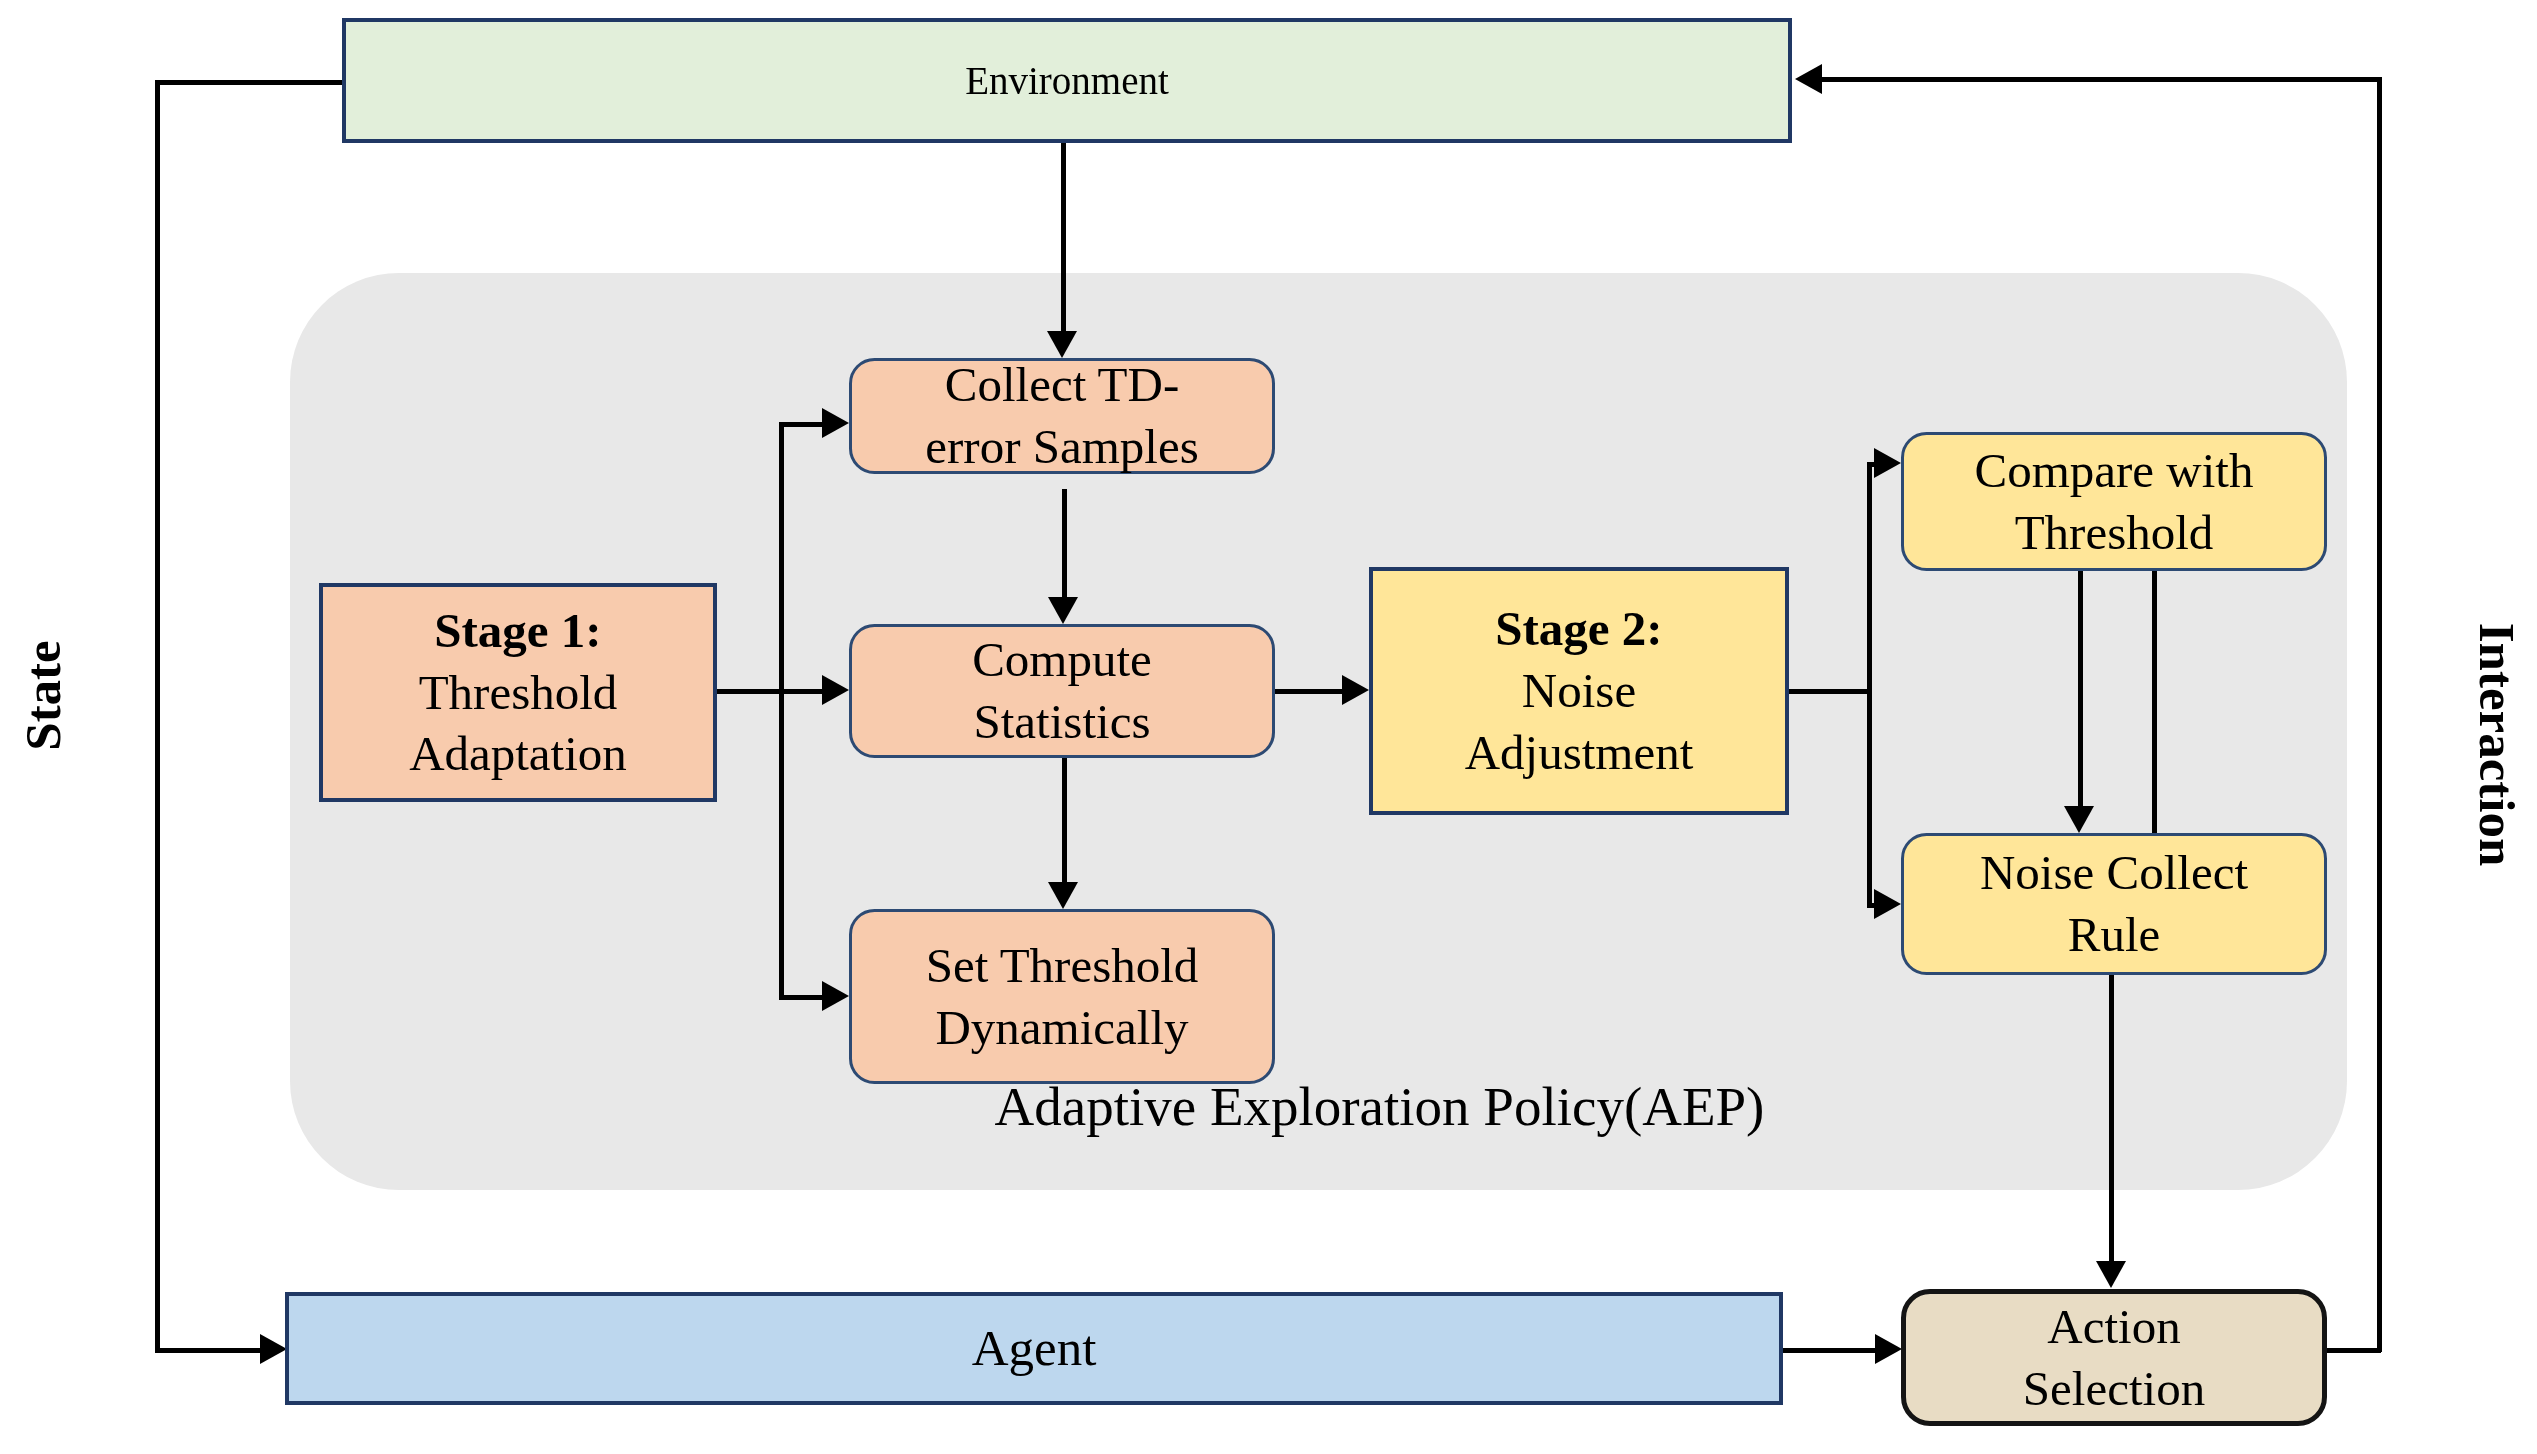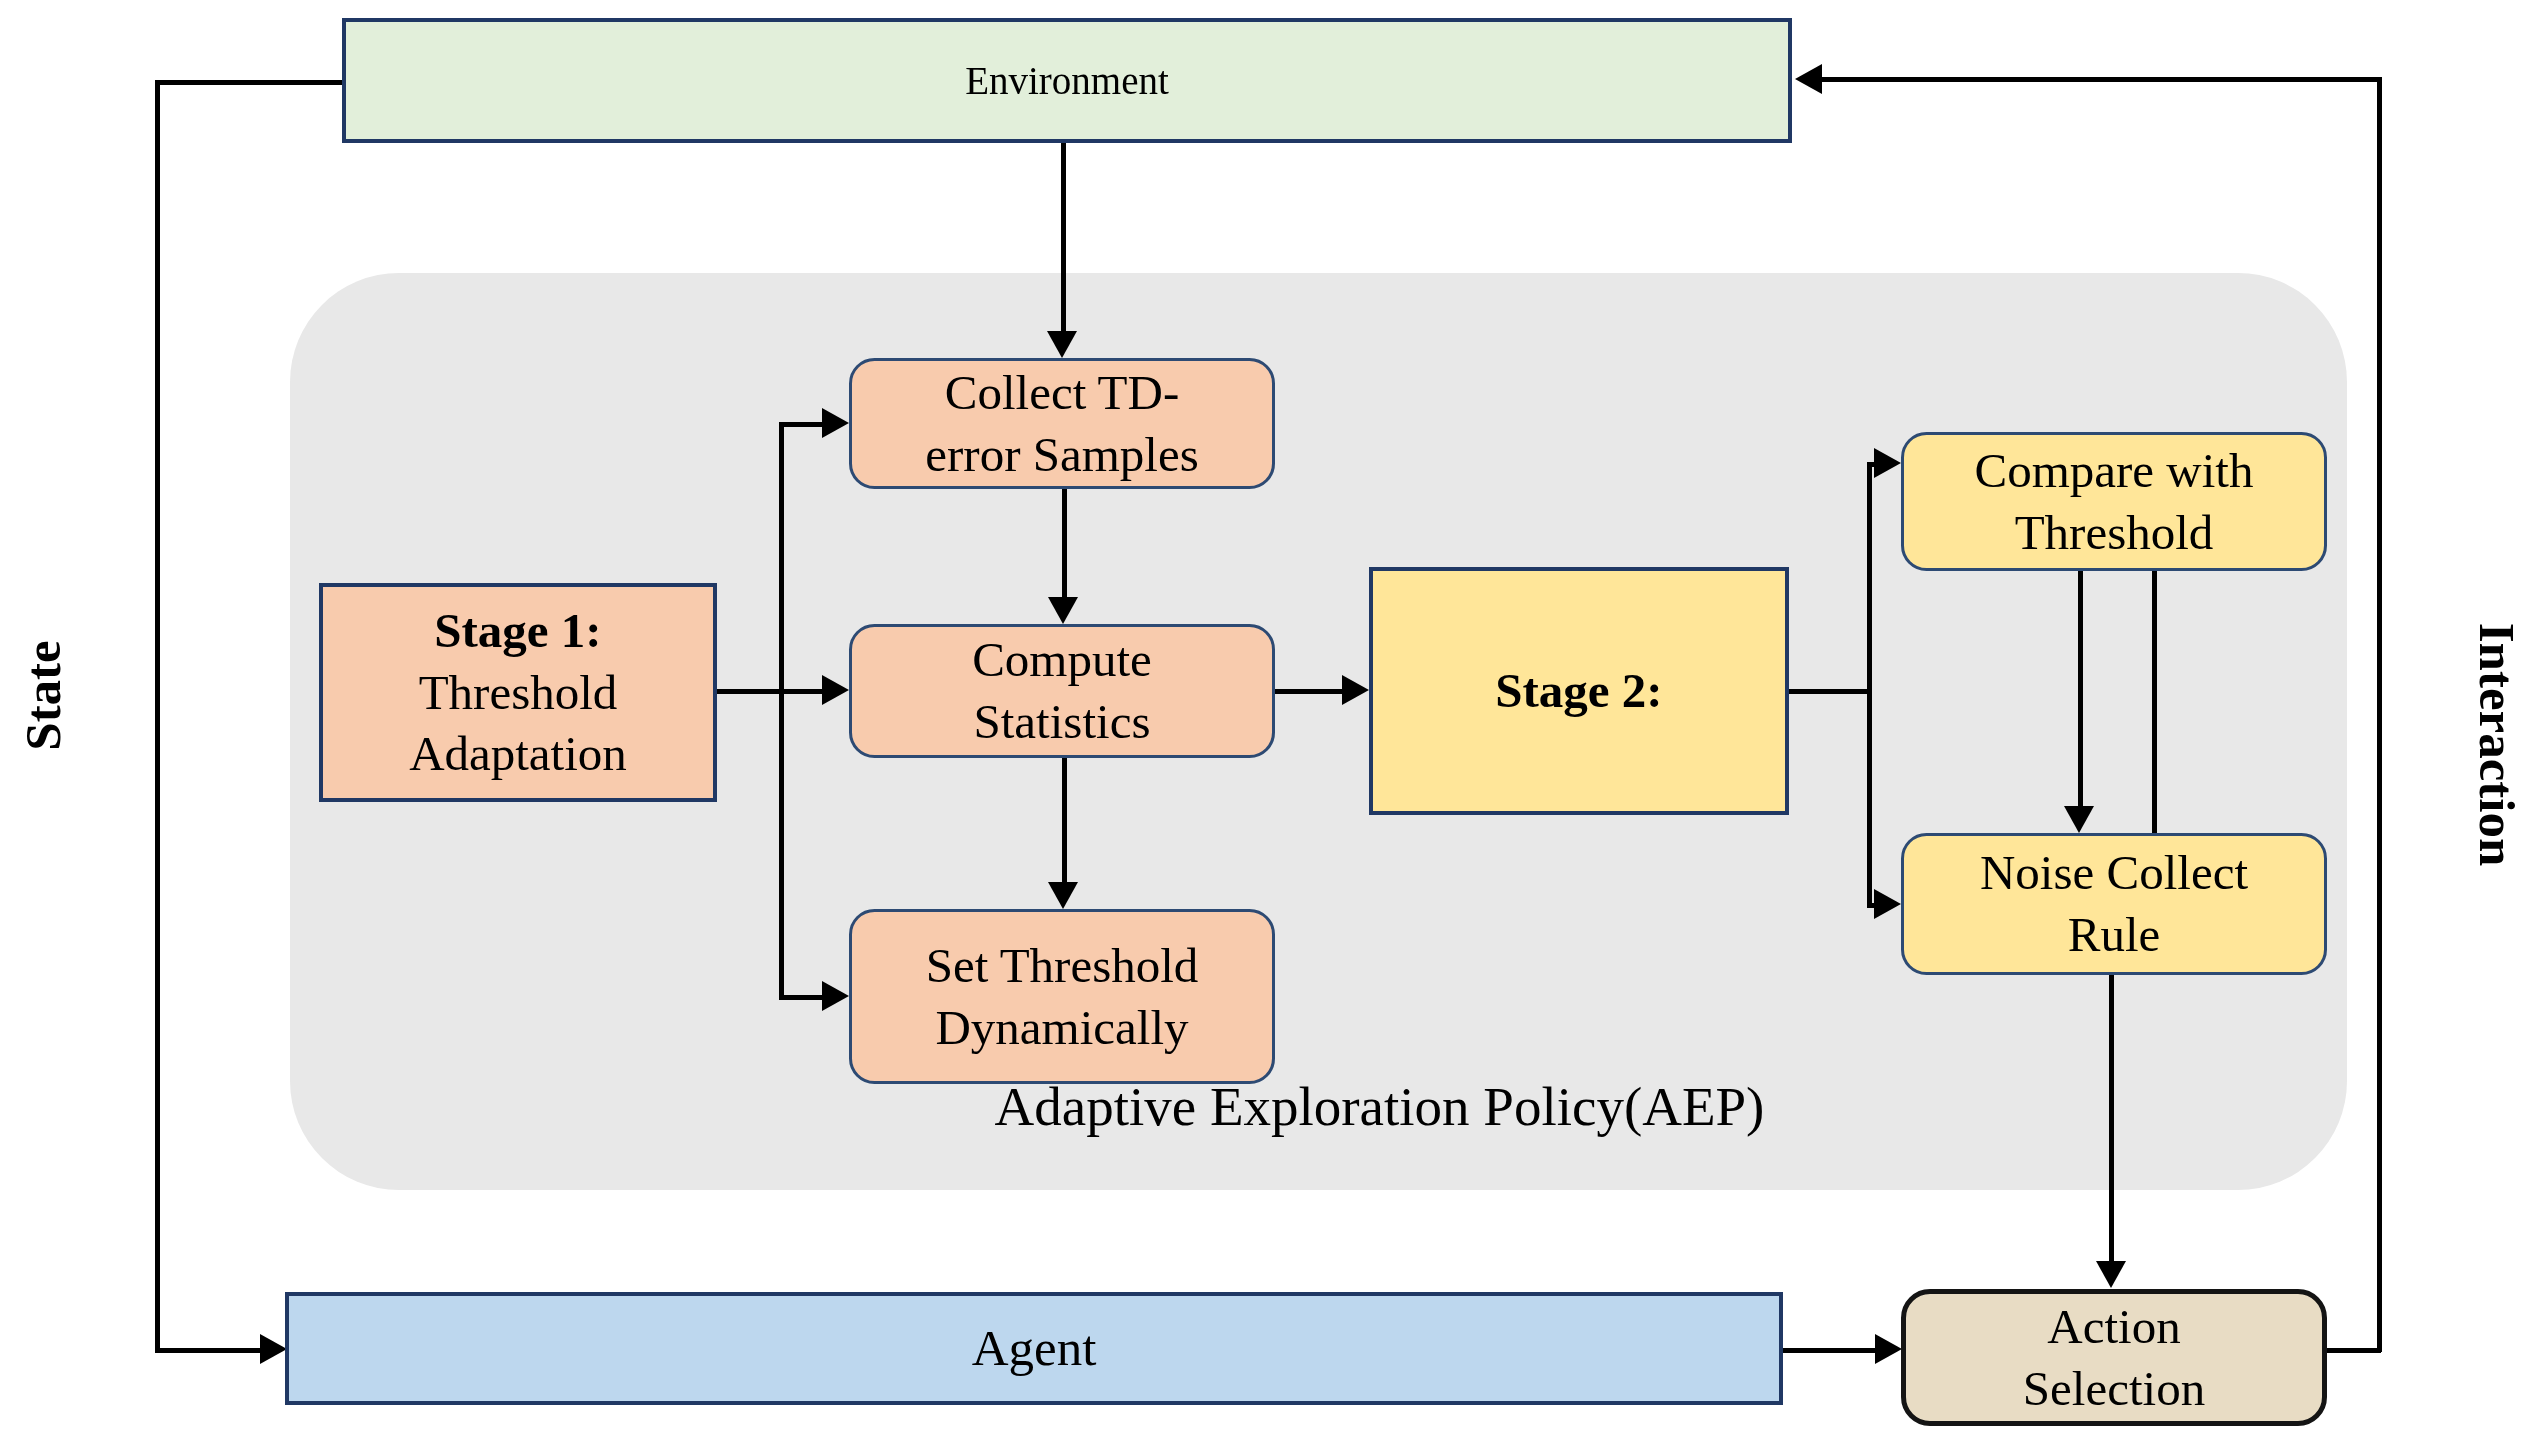--- a/index.html
+++ b/index.html
@@ -85,37 +85,39 @@
 <div class="box navy-border" style="left: 342px; top: 18px; width: 1450px; height: 125px; font-size: 39px; background: rgb(226, 239, 218);">
   <span class="lbl">Environment</span>
 </div>
 
 <div class="box navy-border" style="left: 319px; top: 583px; width: 398px; height: 219px; background: rgb(248, 203, 173); align-items: center;">
   <span class="bold">Stage 1:</span>
   <span class="lbl">Threshold
 Adaptation</span>
 </div>
 
-<div class="box thin-navy rounded" style="left: 849px; top: 358px; width: 426px; height: 131px; background: rgb(248, 203, 173);">
+<div class="box thin-navy rounded" style="left: 849px; top: 358px; width: 426px; height: 116px; background: rgb(248, 203, 173);">
   <span class="lbl">Collect TD-
 error Samples</span>
 </div>
 
 <div class="box thin-navy rounded" style="left: 849px; top: 624px; width: 426px; height: 134px; background: rgb(248, 203, 173);">
   <span class="lbl">Compute
 Statistics</span>
 </div>
 
 <div class="box thin-navy rounded" style="left: 849px; top: 909px; width: 426px; height: 175px; background: rgb(248, 203, 173);">
   <span class="lbl">Set Threshold
 Dynamically</span>
 </div>
 
 <div class="box navy-border" style="left: 1369px; top: 567px; width: 420px; height: 248px; background: rgb(255, 230, 153);">
   <span class="bold">Stage 2:</span>
+  <span class="lbl">Noise
+Adjustment</span>
 </div>
 
 <div class="box thin-navy rounded" style="left: 1901px; top: 394px; width: 426px; height: 139px; background: rgb(255, 230, 153); margin-top: 38px;">
   <span class="lbl">Compare with
 Threshold</span>
 </div>
 
 <div class="box thin-navy rounded" style="left: 1901px; top: 833px; width: 426px; height: 142px; background: rgb(255, 230, 153);">
   <span class="lbl">Noise Collect
 Rule</span>

